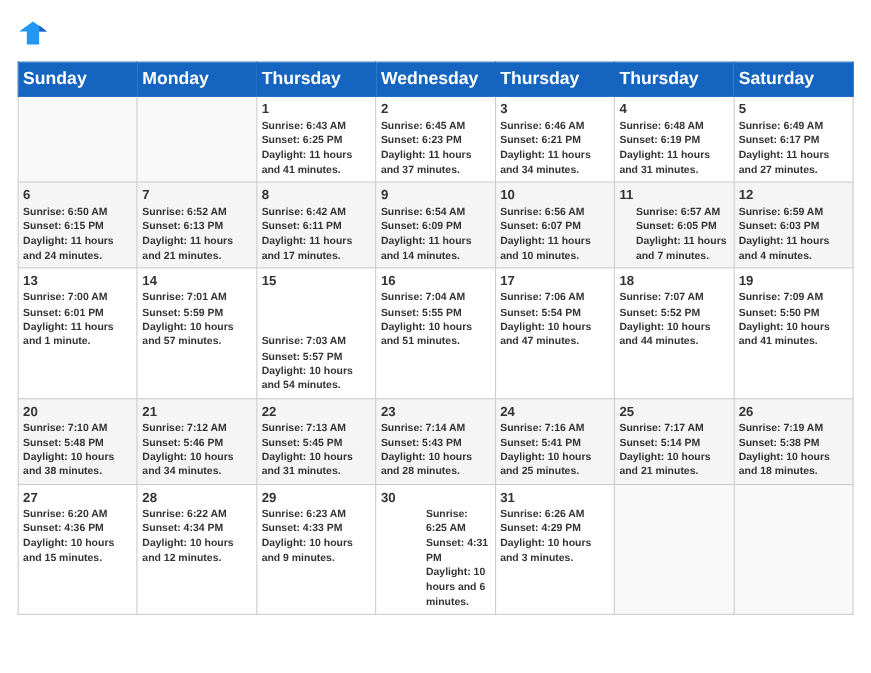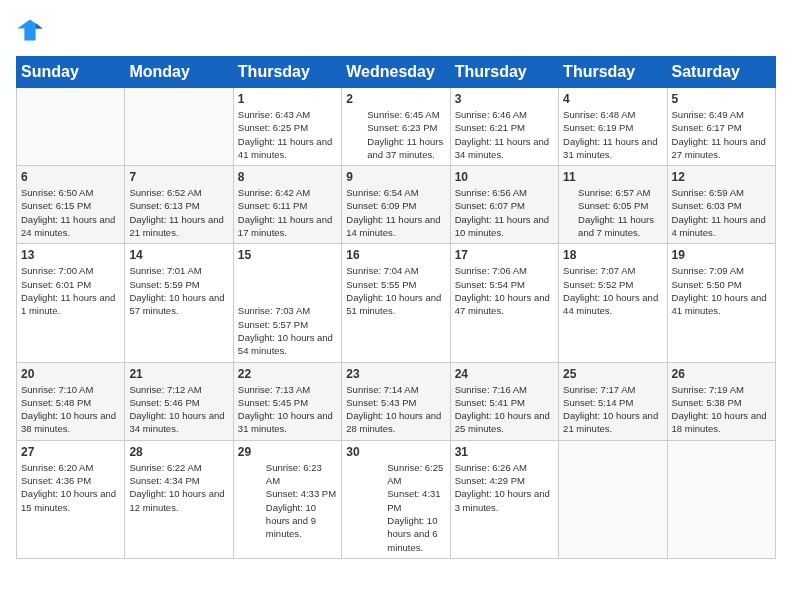--- a/index.html
+++ b/index.html
@@ -76,20 +76,21 @@
     .day-num {
       font-size: 12px;
       font-weight: bold;
       display: block;
       margin-bottom: 2px;
     }
     .day-info {
       font-size: 9.5px;
       line-height: 1.4;
       color: #333;
+      font-weight: bold;
     }
     td.empty {
       background: #f9f9f9;
     }
   </style>
 </head>
 <body>
 
 <div class="header">
   <div class="logo">
@@ -126,21 +127,21 @@
         <td class="empty"></td>
         <td class="empty"></td>
         <td>
           <span class="day-num">1</span>
           <div class="day-info" style="white-space: pre-line;">Sunrise: 6:43 AM
 Sunset: 6:25 PM
 Daylight: 11 hours and 41 minutes.</div>
         </td>
         <td>
           <span class="day-num">2</span>
-          <div class="day-info" style="white-space: pre-line; margin-left: 21px;">Sunrise: 6:45 AM
+          <div class="day-info" style="white-space: pre-line;">Sunrise: 6:45 AM
 Sunset: 6:23 PM
 Daylight: 11 hours and 37 minutes.</div>
         </td>
         <td>
           <span class="day-num">3</span>
           <div class="day-info" style="white-space: pre-line;">Sunrise: 6:46 AM
 Sunset: 6:21 PM
 Daylight: 11 hours and 34 minutes.</div>
         </td>
         <td>
@@ -296,21 +297,21 @@
 Daylight: 10 hours and 15 minutes.</div>
         </td>
         <td>
           <span class="day-num">28</span>
           <div class="day-info" style="white-space: pre-line;">Sunrise: 6:22 AM
 Sunset: 4:34 PM
 Daylight: 10 hours and 12 minutes.</div>
         </td>
         <td>
           <span class="day-num">29</span>
-          <div class="day-info" style="white-space: pre-line; margin-left: 28px;">Sunrise: 6:23 AM
+          <div class="day-info" style="white-space: pre-line;">Sunrise: 6:23 AM
 Sunset: 4:33 PM
 Daylight: 10 hours and 9 minutes.</div>
         </td>
         <td>
           <span class="day-num">30</span>
           <div class="day-info" style="white-space: pre-line; margin-left: 41px;">Sunrise: 6:25 AM
 Sunset: 4:31 PM
 Daylight: 10 hours and 6 minutes.</div>
         </td>
         <td>

